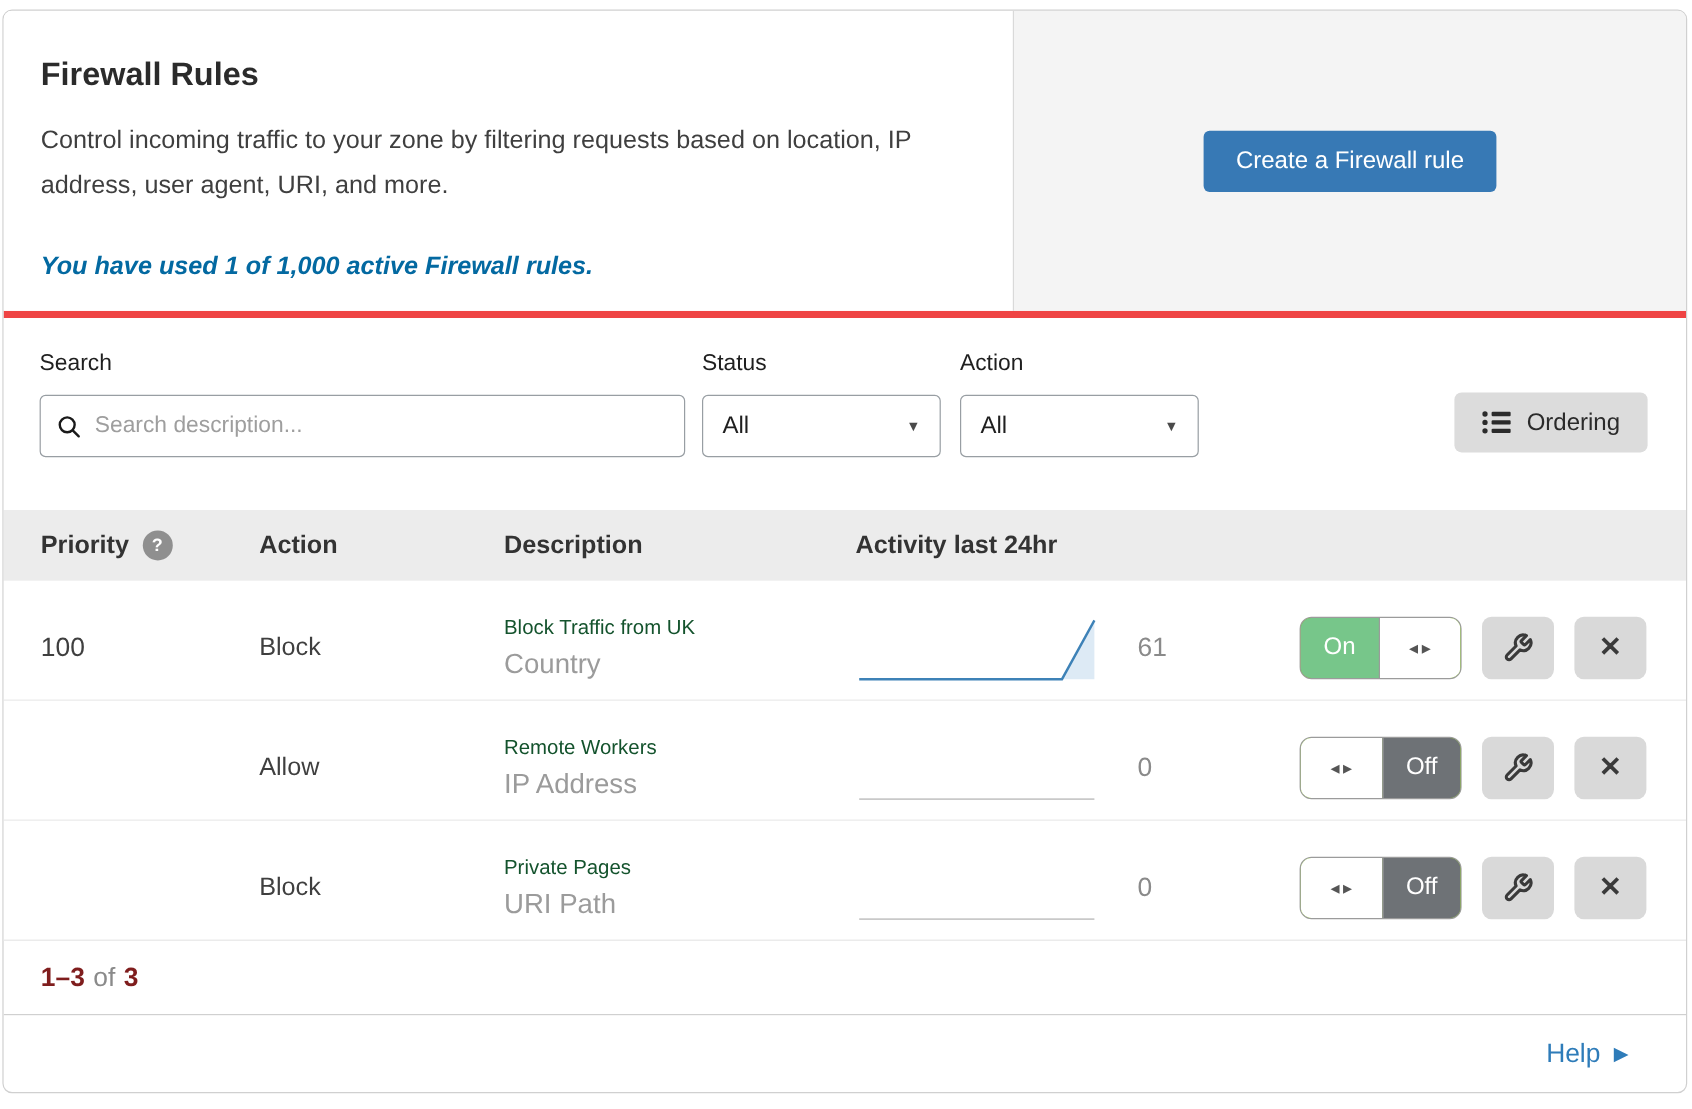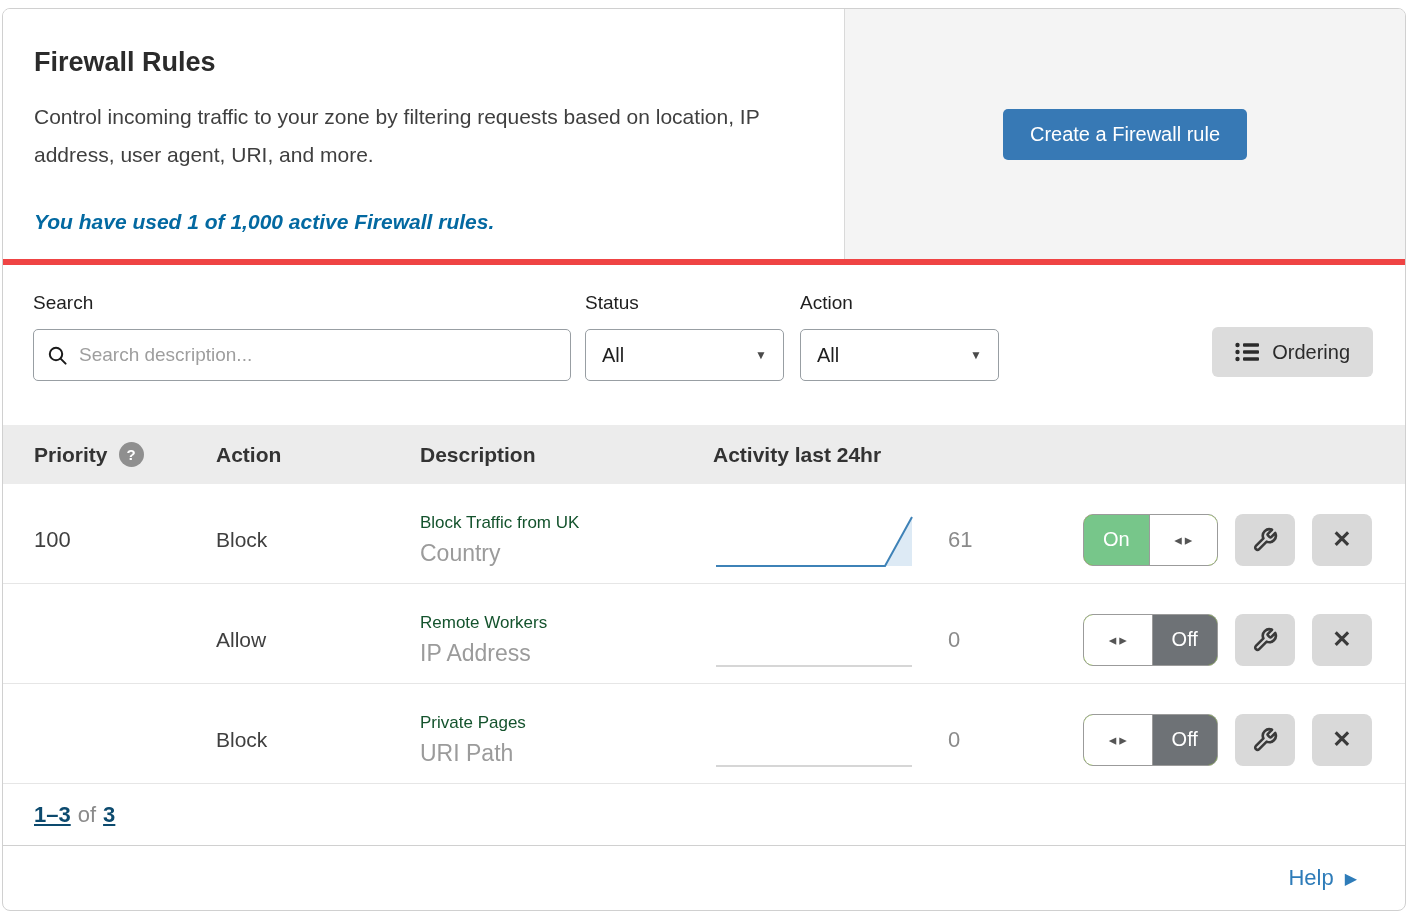--- a/index.html
+++ b/index.html
@@ -92,21 +92,21 @@
   .icon-btn {
     width:60px; height:52px; background:#d9d9d9; border:none; border-radius:8px;
     display:flex; align-items:center; justify-content:center; cursor:pointer;
   }
   .close-glyph { font-size:23px; font-weight:bold; color:#3a3a3a; line-height:1; }
   
   .pager {
     height:62px; display:flex; align-items:center; padding-left:31px;
     border-bottom:1px solid #d0d0d0; font-size:22px; color:#8a8a8a;
   }
-  .pager b { color:#0c4a6e;text-decoration:underline; }
+  .pager b { color:#7f1d1d; }
   .pager .sep { margin:0 7px; }
   .help-row { height:64px; display:flex; align-items:center; justify-content:flex-end; padding-right:48px; }
   .help-link {
     color:#2e7cb9; font-size:22px; display:flex; align-items:center; gap:11px;
     text-decoration:none; cursor:pointer;
   }
   .help-arrow { font-size:16px; }
 </style>
 </head>
 <body>

